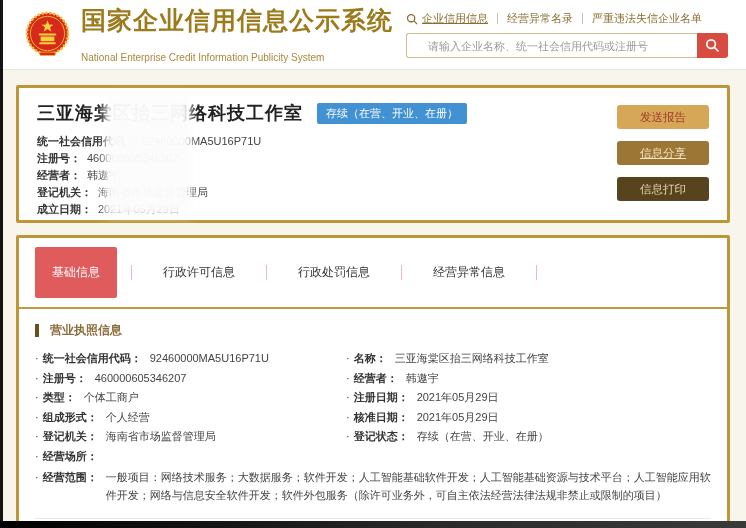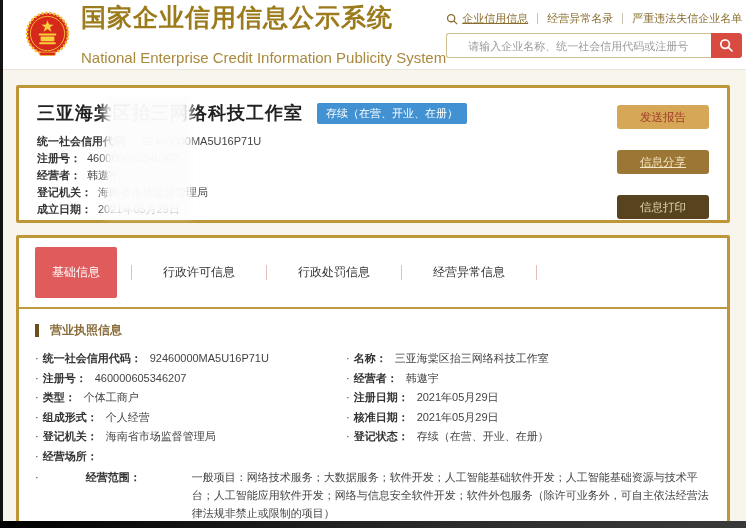--- a/index.html
+++ b/index.html
@@ -16,21 +16,21 @@
 
   
   header {
     background:#ffffff; height:70px; width:746px;
     display:flex; align-items:center; padding:0 18px 0 24px;
     border-bottom:1px solid #e9e6dd;
   }
   .logo { width:47px; height:47px; flex:0 0 auto; margin-right:10px; }
   .title-block { flex:0 0 auto; }
   .title-cn { font-size:25px; font-weight:bold; color:#9c7b1d; letter-spacing:1px; line-height:1.15; }
-  .title-en { font-size:15px; color:#a9893b; margin-top:18px; }
+  .title-en { font-size:10px; color:#a9893b; margin-top:18px; }
   .header-right { margin-left:auto; width:322px; }
   .nav-links { display:flex; align-items:center; font-size:11px; color:#8a6d2e; margin-bottom:7px; }
   .nav-links .search-glyph { width:12px; height:12px; margin-right:4px; }
   .nav-link { color:#8a6d2e; cursor:pointer; white-space:nowrap; }
   .nav-link.active { text-decoration:underline; }
   .nav-sep { width:1px; height:11px; background:#c9c2ae; margin:0 9px; }
   .search-bar { display:flex; height:25px; }
   .search-input {
     flex:1; border:1px solid #cdbf92; border-right:none; border-radius:3px 0 0 3px;
     font-size:11px; padding:0 21px; color:#555; outline:none; background:#fff;
@@ -52,21 +52,21 @@
   .company-name { font-size:18px; font-weight:bold; color:#222; letter-spacing:1px; }
   .status-badge {
     background:#4291d2; color:#fff; font-size:11px; padding:3px 9px; border-radius:2px; white-space:nowrap;
   }
   .company-fields { margin-top:8px; font-size:11px; line-height:17px; color:#444; }
   .cfield .lbl { font-weight:bold; color:#333; margin-right:6px; }
   .blur-patch {
     position:absolute; left:86px; top:9px; width:86px; height:119px;
     background:rgba(252,252,252,0.97); filter:blur(4px); z-index:5; pointer-events:none;
   }
-  .action-buttons { position:absolute; right:18px; top:17px; display:flex; flex-direction:column; gap:21px; z-index:6; }
+  .action-buttons { position:absolute; right:18px; top:17px; display:flex; flex-direction:column; gap:12px; z-index:6; }
   .act-btn {
     width:92px; height:24px; border:none; border-radius:3px; font-size:11.5px; cursor:pointer;
     font-family:"Liberation Sans","DejaVu Sans",sans-serif;
   }
   .act-btn.b0 { background:#d6a757; color:#9e3a28; }
   .act-btn.b1 { background:#9c7634; color:#f5e7c4;text-decoration:underline; }
   .act-btn.b2 { background:#57431d; color:#e8d9ad; }
 
   
   .tabs-panel { min-height:300px; }
@@ -85,21 +85,21 @@
   .section-title .bar { width:4px; height:13px; background:#6b4f1d; margin-right:5px; }
 
   .detail-grid { margin-top:10px; font-size:11px; color:#444; }
   .dg-row { display:flex; line-height:19.5px; }
   .dg-cell { display:flex; }
   .dg-cell.left { width:46%; flex:0 0 auto; padding-right:10px; }
   .dg-cell.right { flex:1; }
   .dg-cell::before { content:"·"; margin-right:4px; color:#444; }
   .dg-cell .lbl { font-weight:bold; color:#333; margin-right:8px; white-space:nowrap; }
   .dg-cell .val { color:#444; }
-  .scope-row { display:flex; font-size:11px; line-height:18px; margin-top:2px; color:#444;gap:43px; }
+  .scope-row { display:flex; font-size:11px; line-height:18px; margin-top:2px; color:#444; }
   .scope-row::before { content:"·"; margin-right:4px; }
   .scope-row .lbl { font-weight:bold; color:#333; margin-right:8px; white-space:nowrap; }
 
   .soft-divider { border-top:1px solid #eeeae0; margin:14px 0 12px 0; }
 </style>
 </head>
 <body>
 
 <div class="edge-left"></div>
 <div class="edge-bottom"></div>

